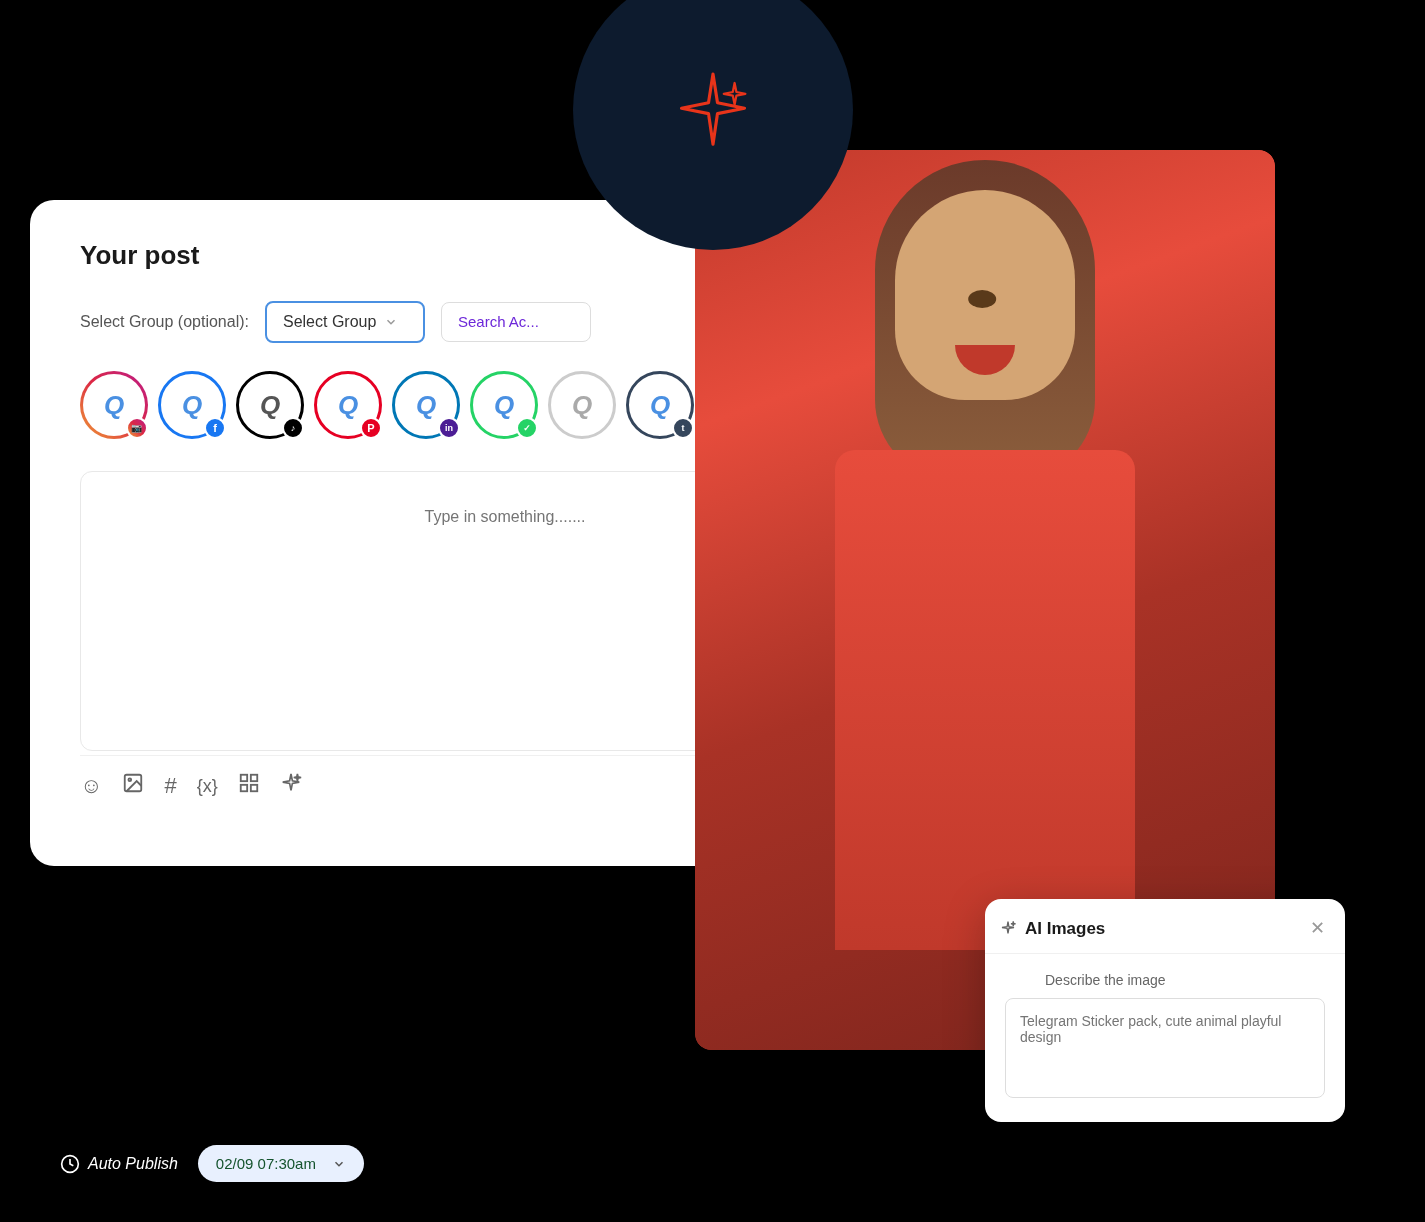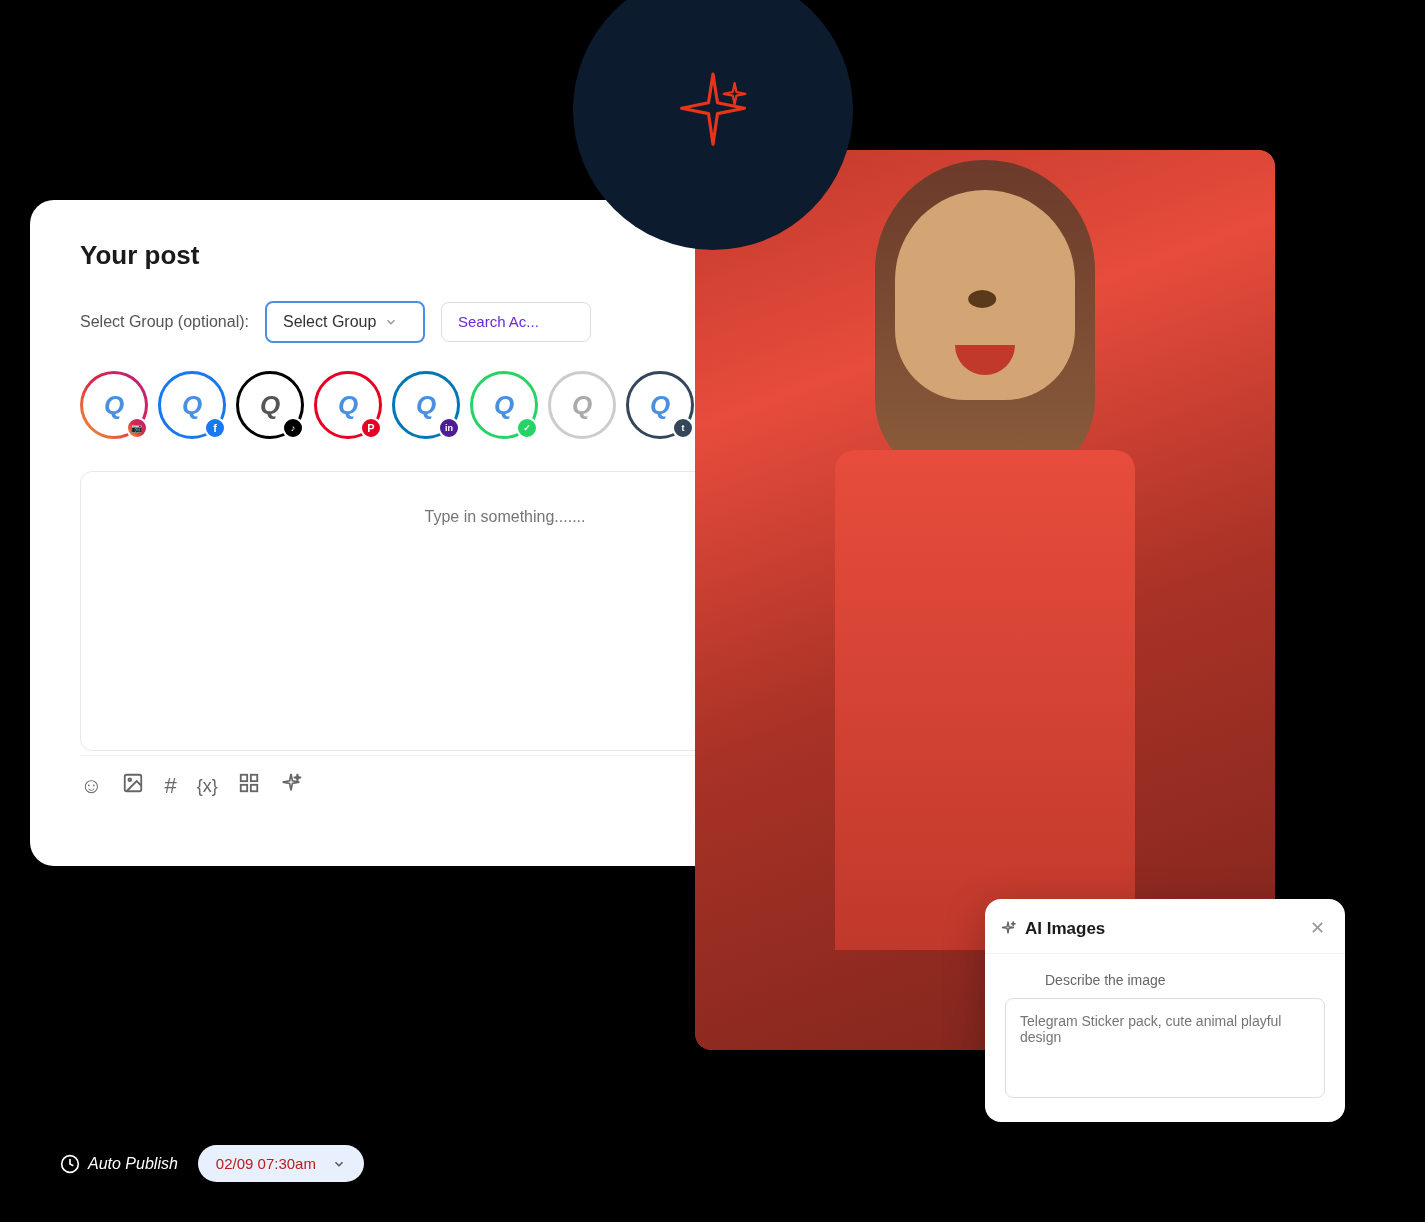--- a/index.html
+++ b/index.html
@@ -255,21 +255,21 @@
       color: #fff;
       font-weight: 500;
       font-style: italic;
     }
 
     .datetime-pill {
       background: #e8f0fe;
       border-radius: 20px;
       padding: 10px 18px;
       font-size: 15px;
-      color: #b91c1c;
+      color: #14532d;
       display: flex;
       align-items: center;
       gap: 16px;
       cursor: pointer;
       text-align: center;
     }
 
     
     .woman-photo {
       position: absolute;

